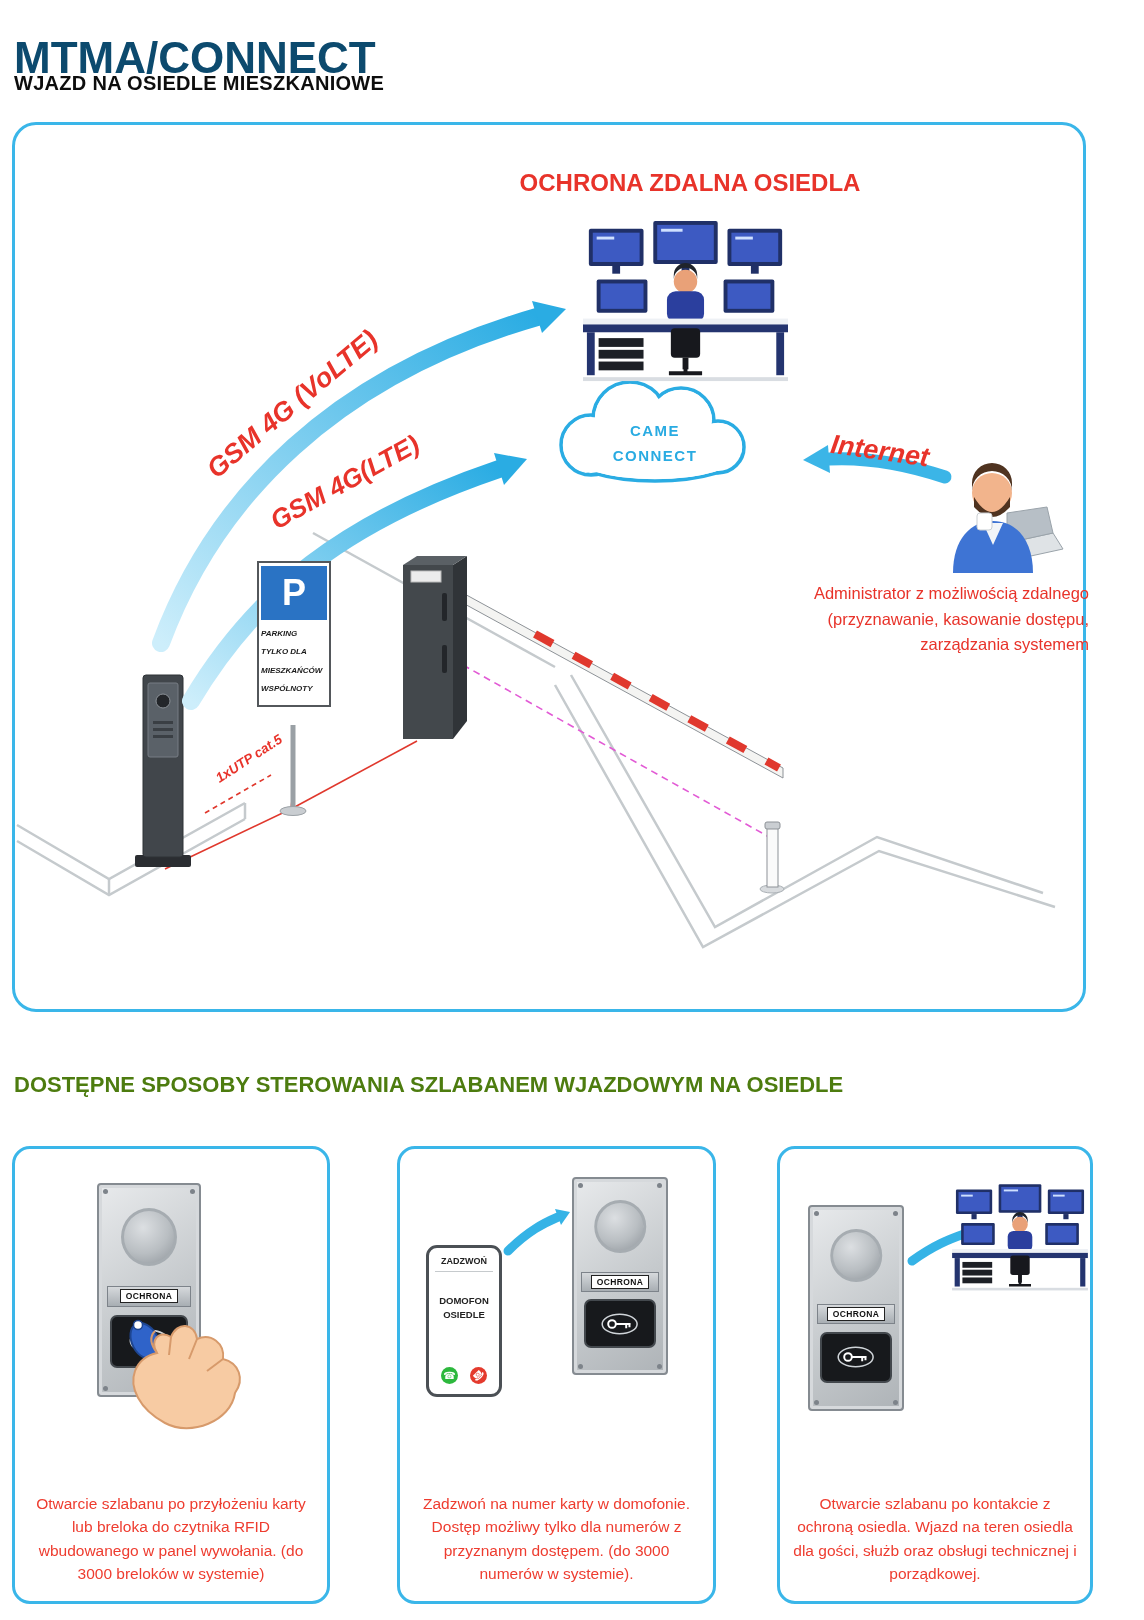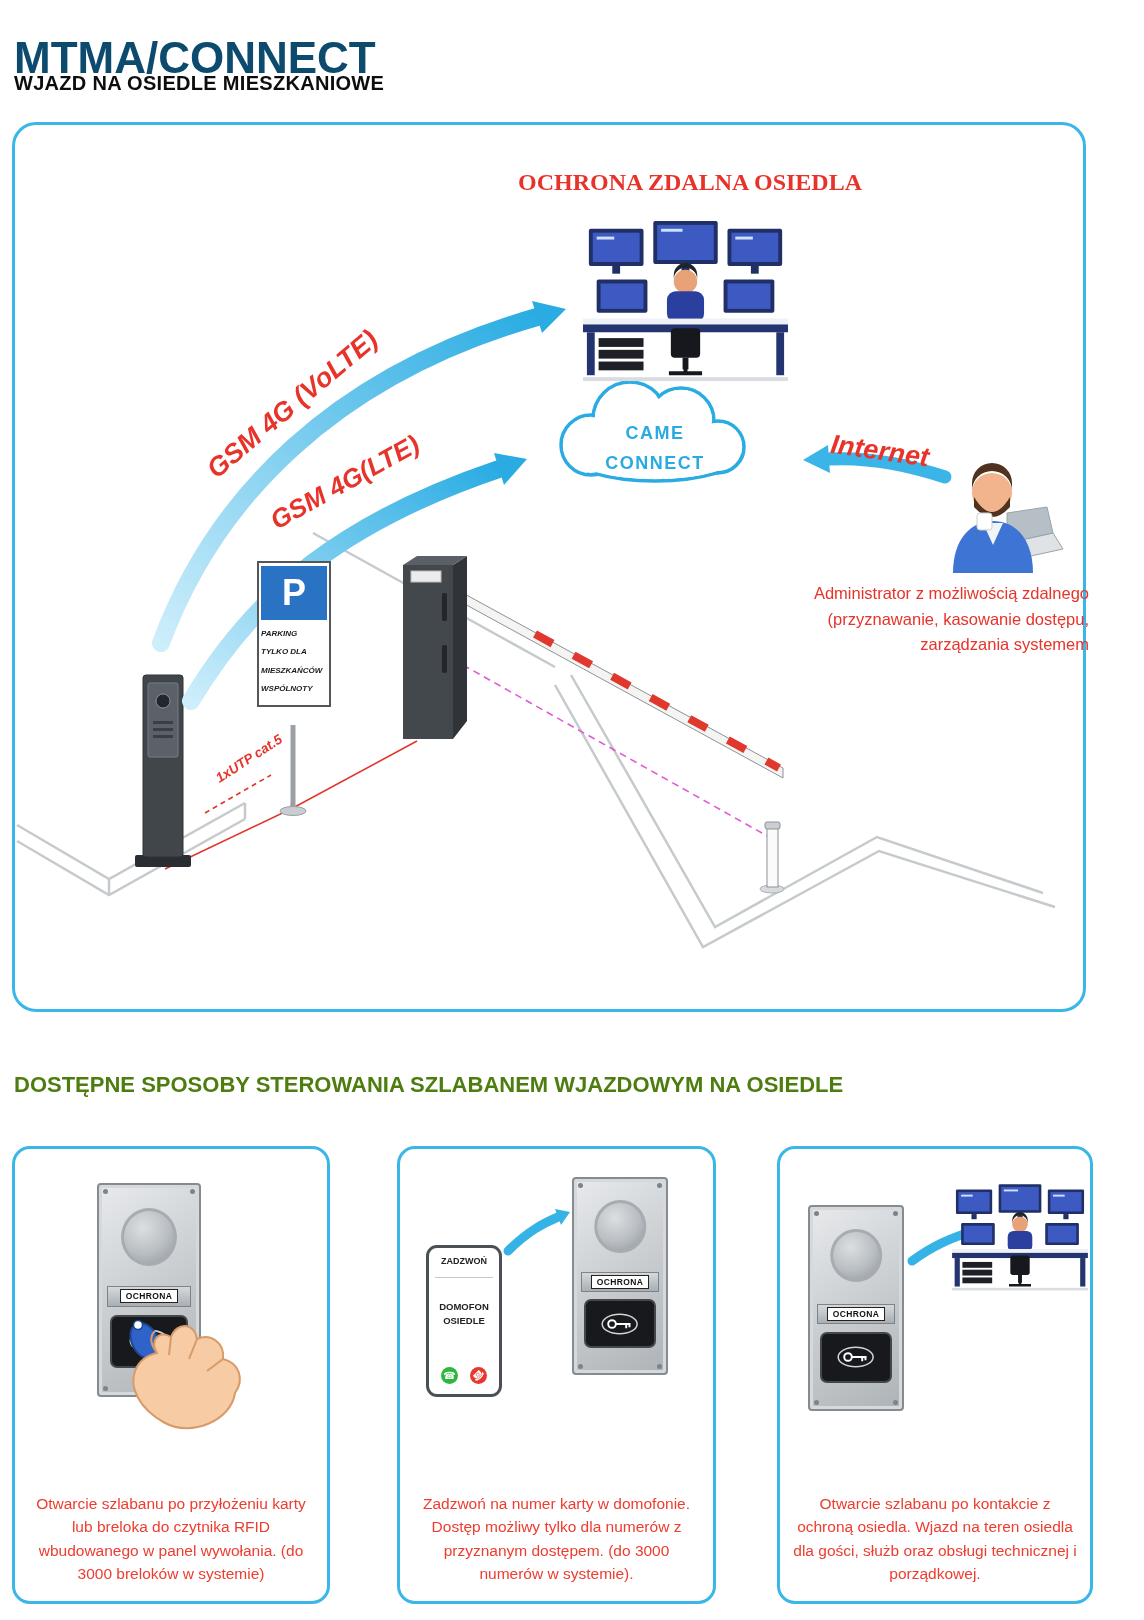--- a/index.html
+++ b/index.html
@@ -8,23 +8,23 @@
     font-family:"Liberation Sans", sans-serif; overflow:hidden; color:#111;
   }
   .h-title { position:absolute; left:14px; top:4px; font-size:44px; font-weight:bold; color:#0c4a6e; }
   .h-sub   { position:absolute; left:14px; top:72px; font-size:20px; font-weight:bold; color:#0d0d0d; letter-spacing:.3px; }
 
   .diagram { position:absolute; left:12px; top:122px; width:1074px; height:890px;
              border:3px solid #3ab6e9; border-radius:24px; box-sizing:border-box; background:#fff; }
   .scene   { position:absolute; left:0; top:0; width:1068px; height:884px; }
 
   .dlabel { position:absolute; color:#e8332a; white-space:nowrap; }
-  .remote-security { left:420px; top:44px; width:510px; text-align:center; font-size:24px; font-weight:bold; white-space:nowrap;font-family:Liberation Serif, serif; }
+  .remote-security { left:420px; top:44px; width:510px; text-align:center; font-size:24px; font-weight:bold; white-space:nowrap; }
   .cloud-text { position:absolute; left:566px; top:294px; width:148px; text-align:center;
-                color:#29abe2; font-weight:bold; font-size:18px; letter-spacing:1.5px; line-height:1.65; }
+                color:#29abe2; font-weight:bold; font-size:15px; letter-spacing:1.5px; line-height:1.65; }
   .gsm-volte { left:186px; top:336px; font-size:27px; font-weight:bold; font-style:italic;
                transform:rotate(-40deg); transform-origin:left top; }
   .gsm-lte   { left:250px; top:384px; font-size:26px; font-weight:bold; font-style:italic;
                transform:rotate(-29deg); transform-origin:left top; }
   .internet-label { left:818px; top:304px; font-size:27px; font-weight:bold; font-style:italic;
                transform:rotate(8deg); transform-origin:left top; }
   .utp-label { left:198px; top:648px; font-size:13.5px; font-weight:bold; font-style:italic;
                transform:rotate(-33deg); transform-origin:left top; }
   .admin-caption { position:absolute; left:758px; top:456px; width:316px; text-align:right;
                color:#e8332a; font-size:16.5px; line-height:1.55; }
@@ -64,21 +64,21 @@
              padding:1px 5px; letter-spacing:.4px; color:#111; white-space:nowrap; }
   .rfid { position:absolute; left:11%; right:11%; top:62%; height:25%; background:#17191c;
              border:2px solid #43484d; border-radius:7px; display:flex; align-items:center;
              justify-content:center; box-sizing:border-box; }
 
   .hand-svg { position:absolute; left:56px; top:118px; width:196px; height:178px; }
 
   .phone { position:absolute; left:26px; top:96px; width:76px; height:152px; background:#fff;
            border:3px solid #4b5055; border-radius:11px; box-sizing:border-box; }
   .phone-head { margin:8px 6px 0; text-align:center; font-size:9px; font-weight:bold; color:#222;
-           padding-bottom:11px; border-bottom:1px solid #c6cacd; }
+           padding-bottom:5px; border-bottom:1px solid #c6cacd; }
   .phone-contact { margin-top:22px; text-align:center; font-size:9.5px; font-weight:bold; color:#222; line-height:1.5; }
   .phone-actions { position:absolute; left:0; right:0; bottom:10px; display:flex; justify-content:space-evenly; }
   .call-btn { width:17px; height:17px; border-radius:50%; color:#fff; font-size:10px;
            display:flex; align-items:center; justify-content:center; }
   .accept { background:#2db83d; } .decline { background:#e43a2d; }
   .decline .glyph { display:inline-block; transform:rotate(135deg); }
 
   .card-arrow-2 { position:absolute; left:102px; top:54px; width:74px; height:54px; }
   .card-arrow-3 { position:absolute; left:126px; top:70px; width:76px; height:48px; }
   .op-small { position:absolute; left:172px; top:34px; width:136px; height:110px; }

